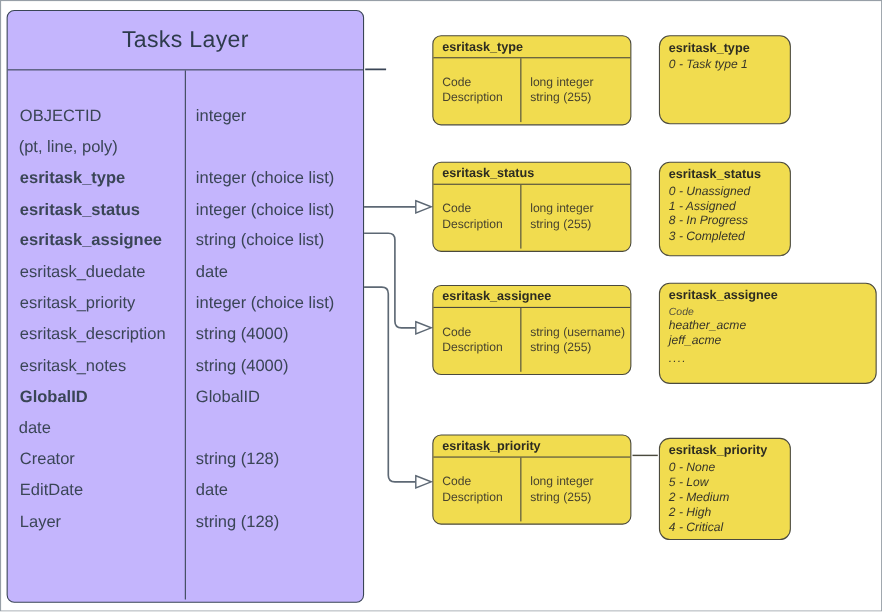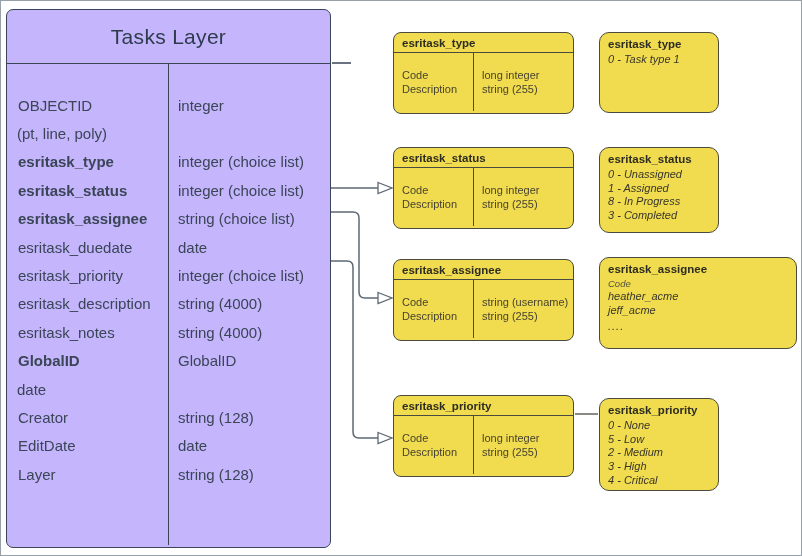--- a/index.html
+++ b/index.html
@@ -223,17 +223,17 @@
         <div class="vline amore">....</div>
       </div>
     </div>
   </div>
 
   <div class="vbox" style="top:397px;height:93px">
     <div class="vbox-title">esritask_priority</div>
     <div class="vline">0 - None</div>
     <div class="vline">5 - Low</div>
     <div class="vline">2 - Medium</div>
-    <div class="vline">3 - High</div>
+    <div class="vline">2 - High</div>
     <div class="vline">4 - Critical</div>
   </div>
 
 </div>
 
 </body></html>

